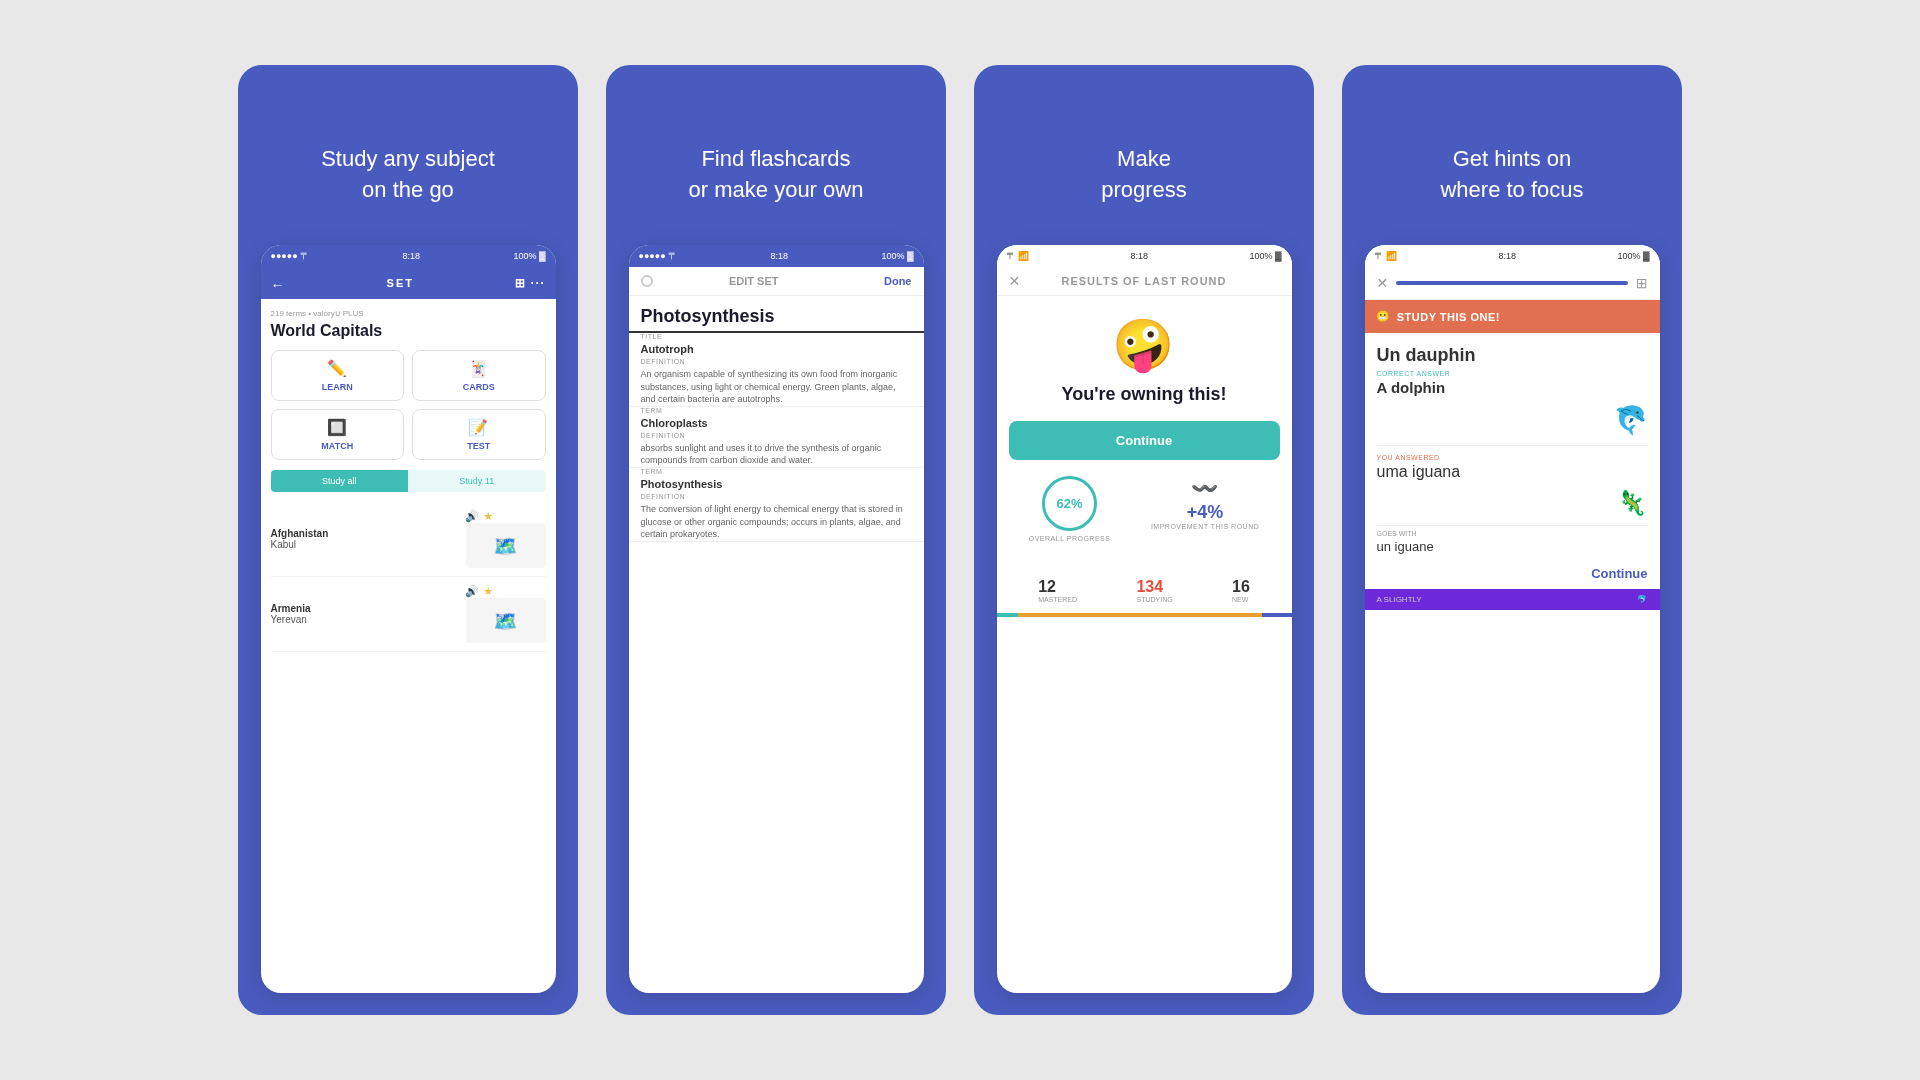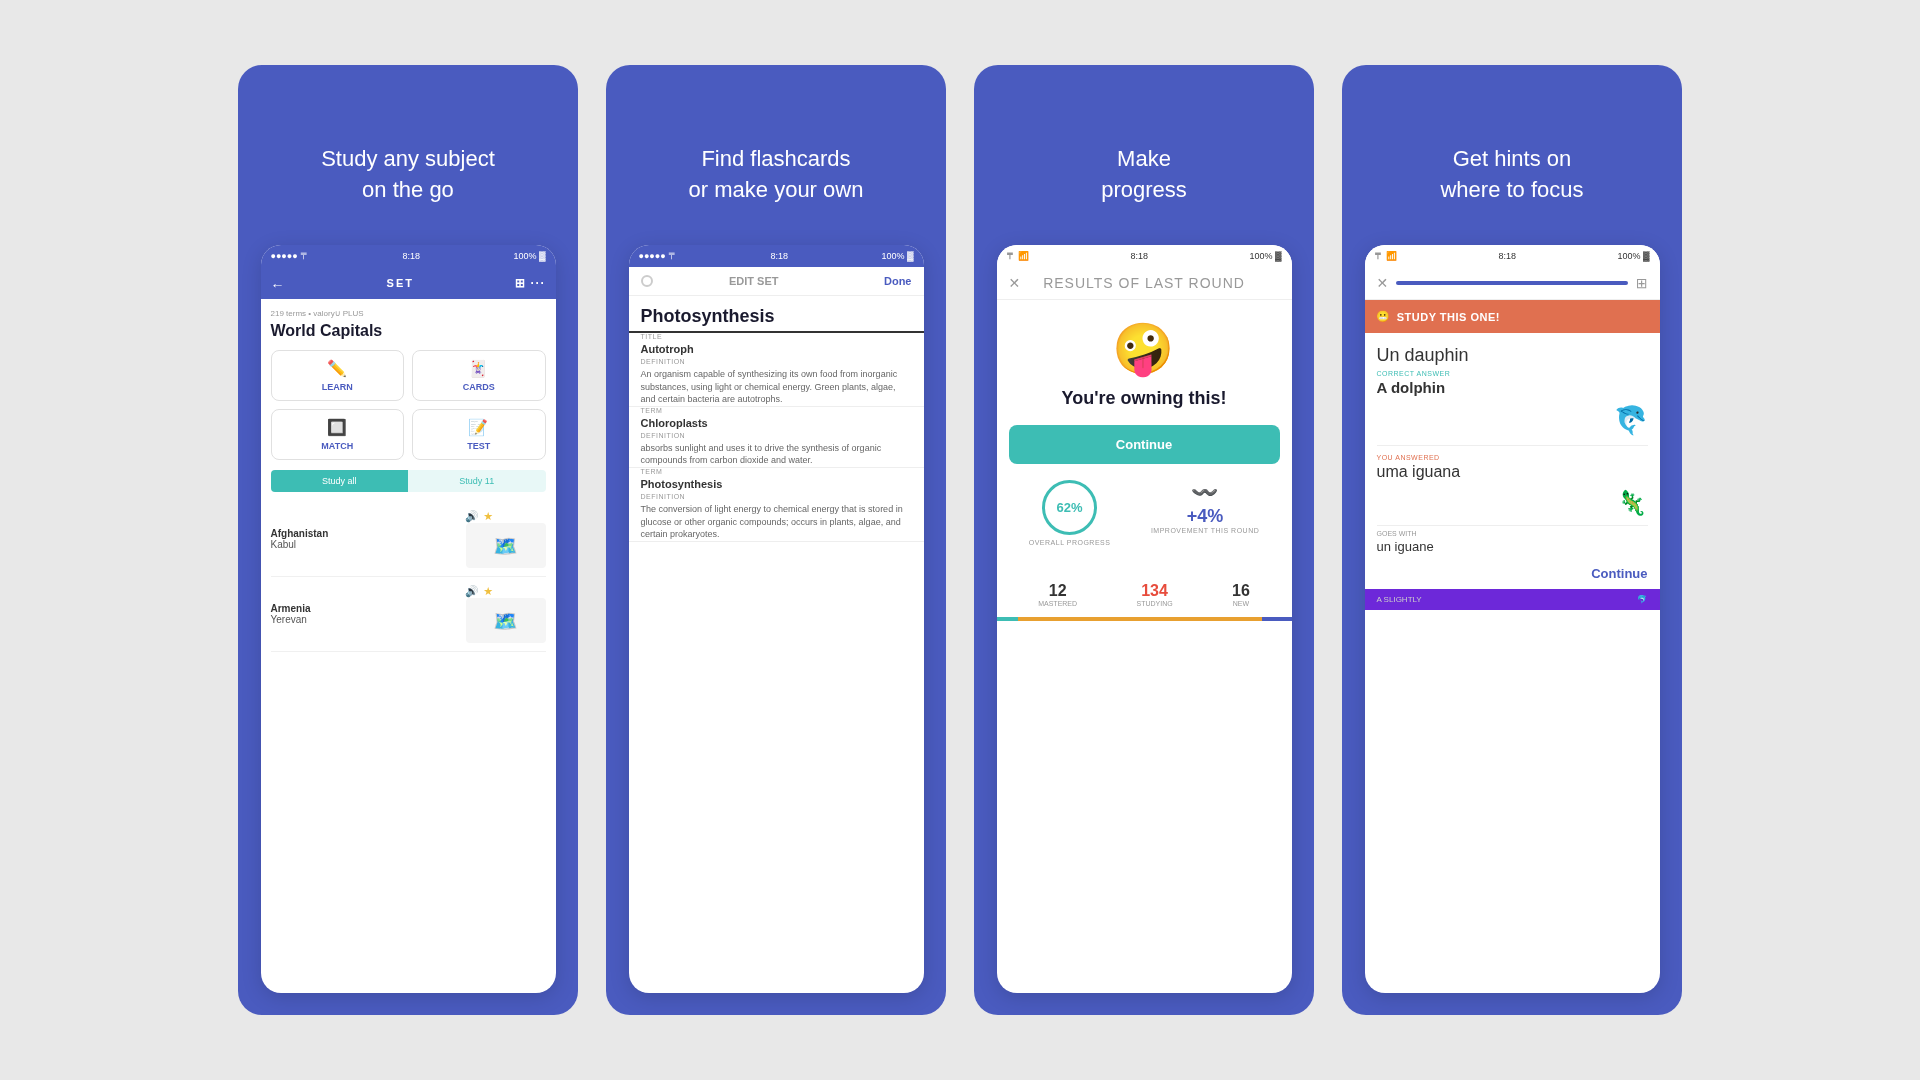--- a/index.html
+++ b/index.html
@@ -219,22 +219,22 @@
     .phone3-header {
       background: white;
       display: flex;
       align-items: center;
       justify-content: center;
       padding: 8px 12px;
       border-bottom: 1px solid #eee;
       position: relative;
     }
     .round-title {
-      font-size: 14px;
-      font-weight: 400;
+      font-size: 11px;
+      font-weight: 700;
       letter-spacing: 1px;
       color: #999;
       text-transform: uppercase;
     }
     .close-btn {
       position: absolute;
       left: 12px;
       font-size: 14px;
       color: #999;
     }
@@ -292,21 +292,20 @@
       text-transform: uppercase;
       letter-spacing: 0.5px;
     }
     .mastered-stats {
       display: flex;
       justify-content: space-around;
       padding: 10px 12px;
       background: white;
     }
     .ms-item {
-      text-align: center;
     }
     .ms-num {
       font-size: 16px;
       font-weight: 700;
       color: #333;
     }
     .ms-num.red { color: #e74c3c; }
     .ms-label {
       font-size: 7px;
       color: #999;
@@ -343,21 +342,21 @@
       padding: 10px 12px;
       display: flex;
       align-items: center;
       gap: 6px;
       font-size: 11px;
       font-weight: 700;
       letter-spacing: 0.5px;
     }
     .hint-word {
       font-size: 18px;
-      font-weight: 400;
+      font-weight: 700;
       color: #333;
       padding: 12px 12px 4px;
     }
     .correct-answer-label {
       font-size: 7px;
       color: #3dbdb4;
       text-transform: uppercase;
       letter-spacing: 0.5px;
       padding: 0 12px 2px;
     }

